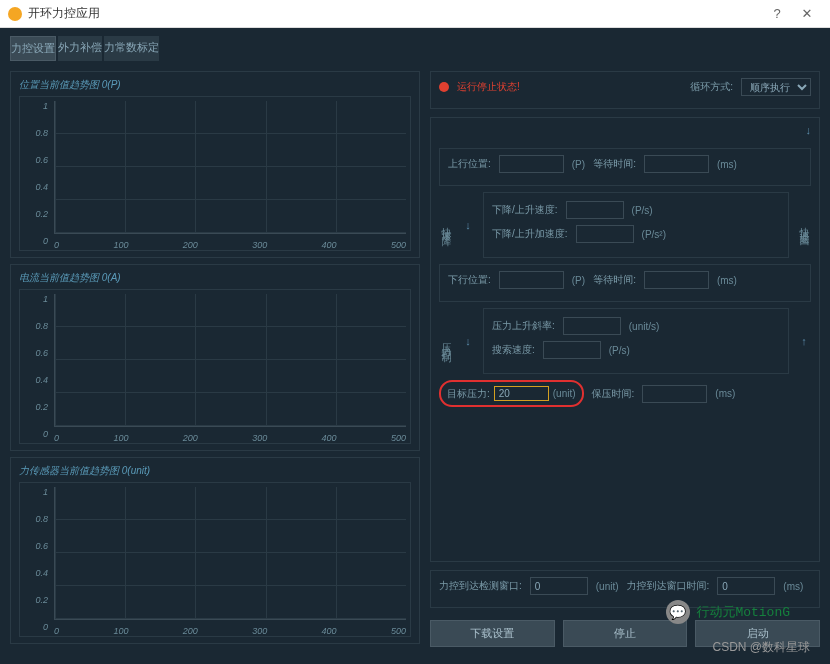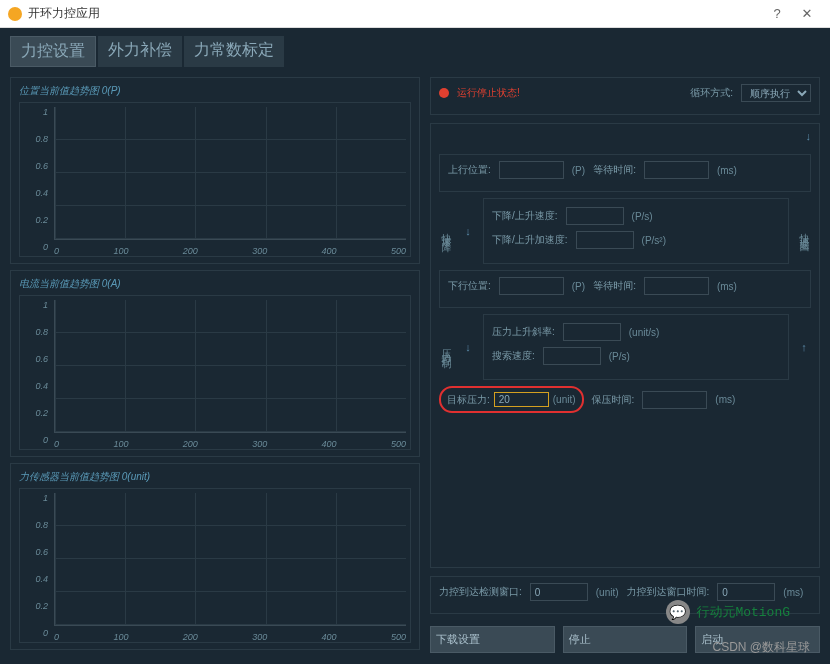--- a/index.html
+++ b/index.html
@@ -3,21 +3,21 @@
 <meta charset="utf-8">
 <style>
 * { box-sizing: border-box; margin: 0; padding: 0; }
 body { background: #f0f0f0; font-family: "Microsoft YaHei", sans-serif; font-size: 11px; color: #8aa8b8; width: 830px; height: 664px; overflow: hidden; }
 .titlebar { background: #fff; height: 28px; display: flex; align-items: center; padding: 0 8px; border-bottom: 1px solid #ddd; }
 .titlebar .icon { width: 14px; height: 14px; background: #f5a623; border-radius: 50%; margin-right: 6px; }
 .titlebar .title { color: #333; font-size: 12px; flex: 1; }
 .titlebar .btn { width: 30px; text-align: center; color: #666; font-size: 13px; cursor: pointer; }
 .app { background: #1a2833; height: 636px; }
 .tabs { display: flex; padding: 8px 10px 4px; gap: 2px; }
-.tab { padding: 4px 10px; background: #2a3a45; color: #8aa8b8; cursor: pointer; font-size: 16px; font-family: Liberation Serif, serif; }
+.tab { padding: 4px 0; background: #2a3a45; color: #8aa8b8; cursor: pointer; font-size: 11px; font-family: Liberation Serif, serif; }
 .tab.active { background: #3a4a55; border: 1px solid #4a5a65; }
 .content { display: flex; padding: 6px 10px; gap: 10px; height: 592px; }
 .left { width: 410px; display: flex; flex-direction: column; gap: 6px; font-style: italic; }
 .right { flex: 1; display: flex; flex-direction: column; gap: 8px; }
 .panel { border: 1px solid #2a3a45; padding: 6px 8px; }
 .chart-title { color: #5a9ab8; font-size: 10px; margin-bottom: 4px; }
 .chart { border: 1px solid #2a3a45; position: relative; height: 155px; }
 .ylabels { position: absolute; left: 0; top: 0; height: 100%; width: 30px; display: flex; flex-direction: column; justify-content: space-between; padding: 4px 2px; }
 .ylabels span { color: #6a8a98; font-size: 9px; text-align: right; }
 .plot { position: absolute; left: 34px; right: 4px; top: 4px; bottom: 16px; border-left: 1px solid #3a4a55; border-bottom: 1px solid #3a4a55; }
@@ -33,21 +33,21 @@
 .input.wide { width: 65px; }
 .unit { color: #6a8a98; font-size: 10px; }
 .vtext { writing-mode: vertical-lr; color: #6a8a98; font-size: 10px; letter-spacing: 3px; }
 .sub-panel { border: 1px solid #2a3a45; padding: 8px; flex: 1; }
 .flex-row { display: flex; align-items: stretch; gap: 8px; }
 .arrow-col { width: 14px; display: flex; align-items: center; justify-content: center; }
 .arrow { color: #5a8aa8; font-size: 11px; }
 .highlight { border: 2px solid #e03030; border-radius: 13px; padding: 4px 6px; display: flex; align-items: center; gap: 4px; }
 .highlight-box { border: 1px solid #d4a020; padding: 1px 4px; font-size: 10px; min-width: 55px; display: inline-block; }
 .bottom-buttons { display: flex; gap: 8px; padding: 4px 0; }
-.app-btn { flex: 1; background: #3a4a55; border: 1px solid #4a5a65; color: #aac0cc; padding: 5px; text-align: left; cursor: pointer; font-size: 11px; }
+.app-btn { flex: 1; background: #3a4a55; border: 1px solid #4a5a65; color: #aac0cc; padding: 5px; text-align: center; cursor: pointer; font-size: 11px; }
 .wechat { position: absolute; bottom: 40px; right: 40px; display: flex; align-items: center; gap: 6px; }
 .wechat-icon { width: 24px; height: 24px; background: #888; border-radius: 50%; display: flex; align-items: center; justify-content: center; color: #fff; font-size: 14px; }
 .wechat-text { color: #15803d; font-size: 13px; font-family: Liberation Mono, monospace; }
 .csdn { position: absolute; bottom: 8px; right: 20px; color: #999; font-size: 12px; }
 </style>
 </head>
 <body>
 
 <div class="titlebar">
   <span class="icon"></span>

